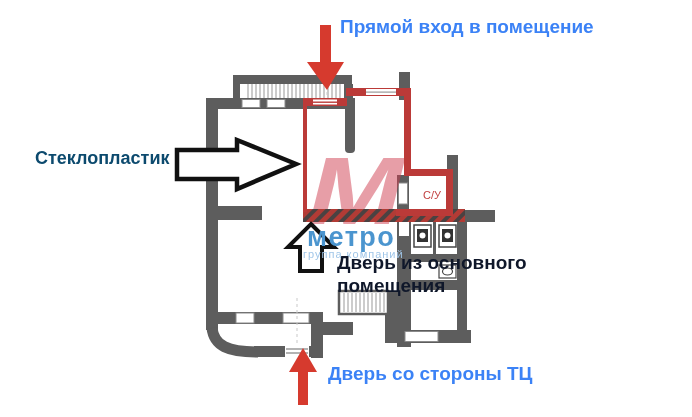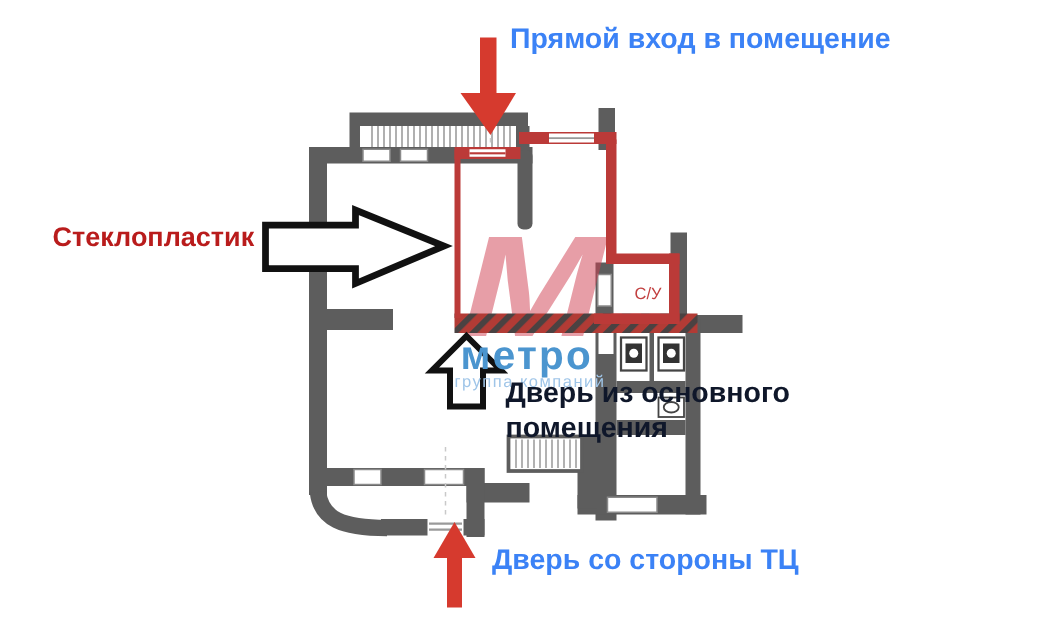--- a/index.html
+++ b/index.html
@@ -5,21 +5,21 @@
   html,body{margin:0;padding:0;background:#ffffff;}
   #stage{
     position:relative;width:692px;height:417px;background:#ffffff;overflow:hidden;
     font-family:"Liberation Sans","DejaVu Sans",sans-serif;
   }
   #plan-svg{position:absolute;left:0;top:0;}
   .ann{position:absolute;font-weight:bold;white-space:nowrap;}
   .ann div{line-height:23px;}
   .t-red{color:#3b82f6;font-size:19px;}
   .t-black{color:#0f172a;font-size:19px;}
-  .t-steklo{color:#b91c1c;font-size:18px;}
+  .t-steklo{color:#0c4a6e;font-size:18px;}
 </style>
 </head>
 <body>
 
 <div id="stage">
 
   <svg id="plan-svg" width="692" height="417" viewBox="0 0 692 417">
     <defs>
       <pattern id="redhatch" width="9" height="9" patternUnits="userSpaceOnUse" patternTransform="rotate(45)">
         <rect width="9" height="9" fill="#b23b35"></rect>

